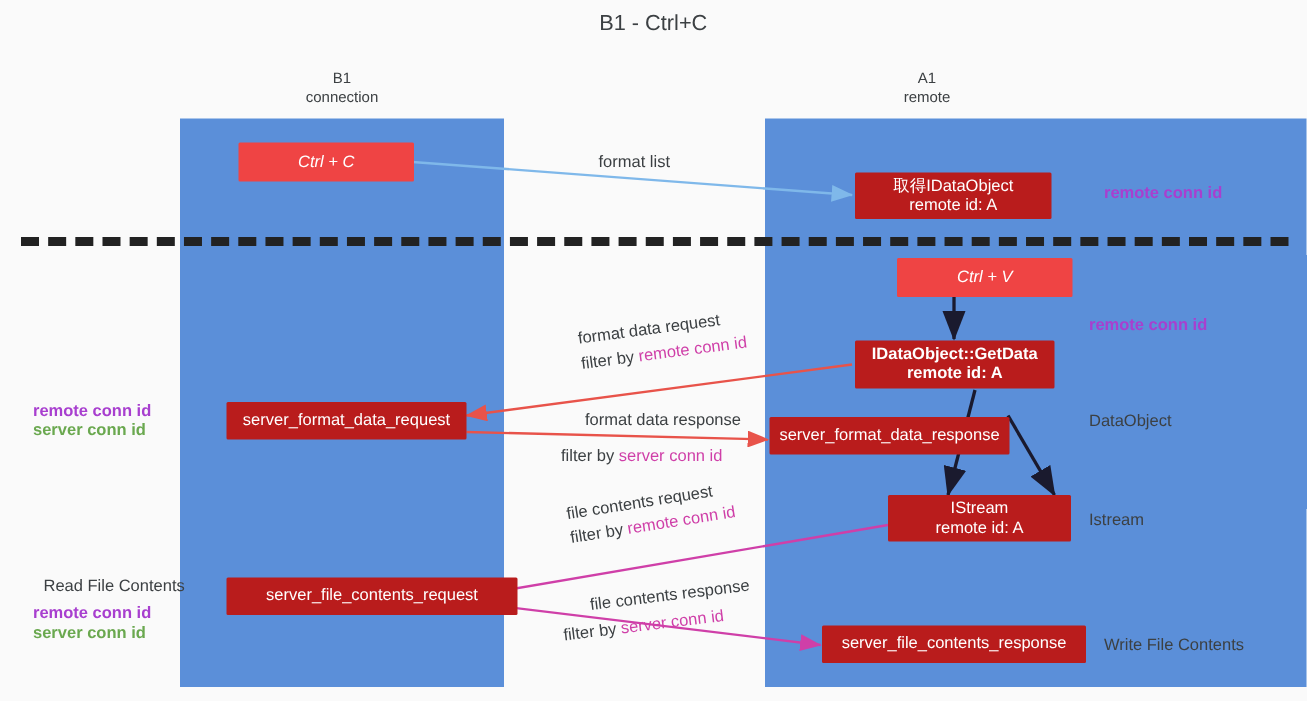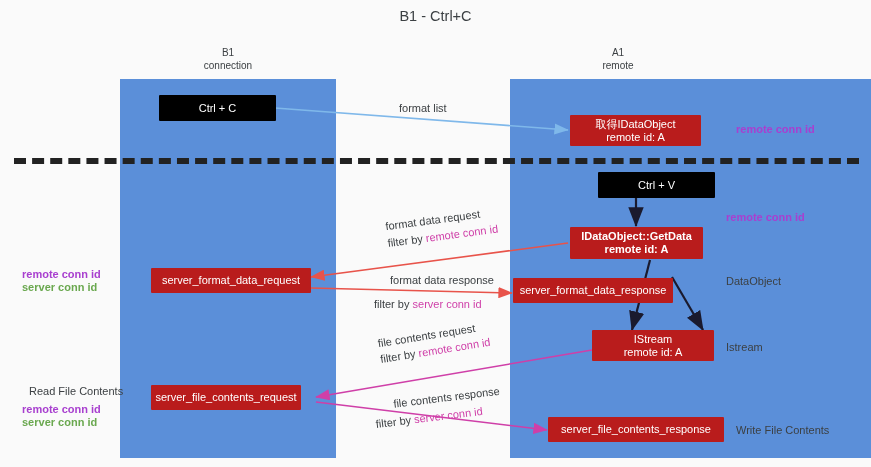--- a/index.html
+++ b/index.html
@@ -35,21 +35,21 @@
     border-top:6px dashed #222;
   }
 
   
   .node{
     position:absolute;box-sizing:border-box;
     display:flex;flex-direction:column;align-items:center;justify-content:center;
     color:#ffffff;font-size:11px;line-height:13px;text-align:center;
     border-radius:1px;
   }
-  .node.green{background:#000000;}
+  .node.green{background:#ef4444;font-style:italic;}
   .node.orange{background:#b91c1c;}
   .node .l2{font-size:11px;}
 
   
   .txt{position:absolute;font-size:11px;line-height:13px;color:#3c4043;white-space:nowrap;}
   .txt.bold{font-weight:bold;}
   .purple{color:#a83fcf;}
   .green-t{color:#6aa84f;}
   .magenta{color:#cf3fa8;}
   .rot{transform-origin:left bottom;}
@@ -136,21 +136,21 @@
 
   <div class="node orange" style="left:513px;top:278px;width:160px;height:25px;">
     <div>server_format_data_response</div>
   </div>
 
   <div class="node orange" style="left:592px;top:330px;width:122px;height:31px;">
     <div>IStream</div>
     <div class="l2">remote id: A</div>
   </div>
 
-  <div class="node orange" style="left:151px;top:385px;width:150px;height:25px;">
+  <div class="node orange" style="left:151px;top:385px;width:194px;height:25px;">
     <div>server_file_contents_request</div>
   </div>
 
   <div class="node orange" style="left:548px;top:417px;width:176px;height:25px;">
     <div>server_file_contents_response</div>
   </div>
 
   <div class="txt" style="left:399px;top:102px;">format list</div>
 
   <div class="rot" style="position:absolute;left:388px;top:220px;transform:rotate(-7.5deg);">

